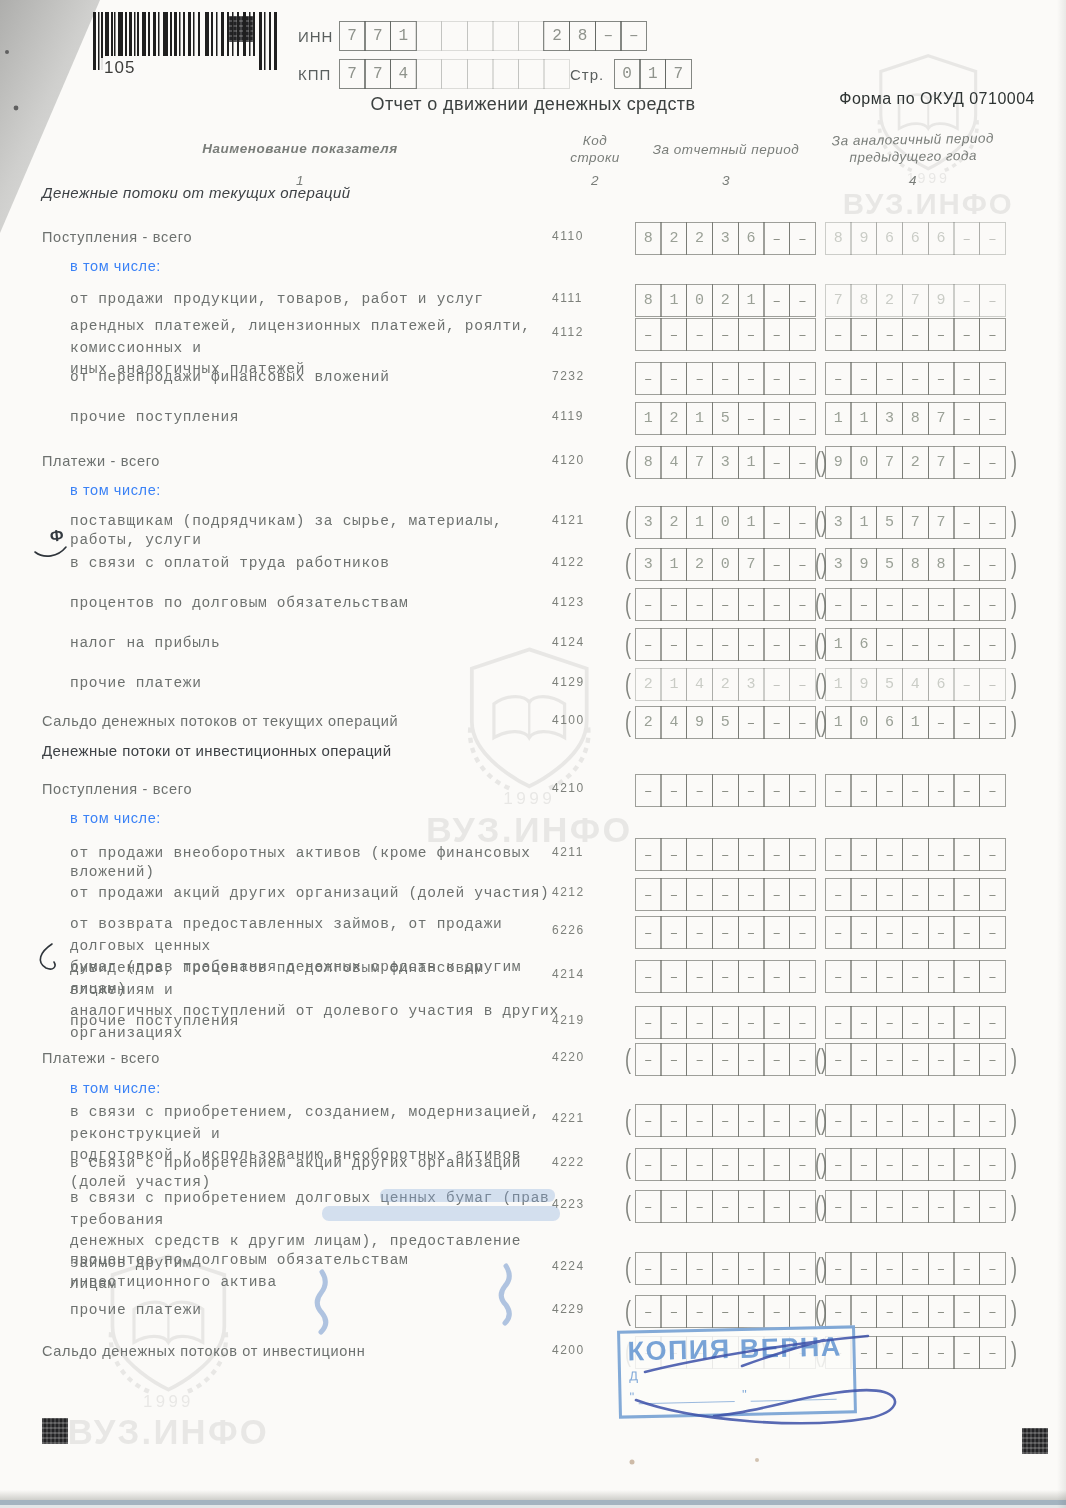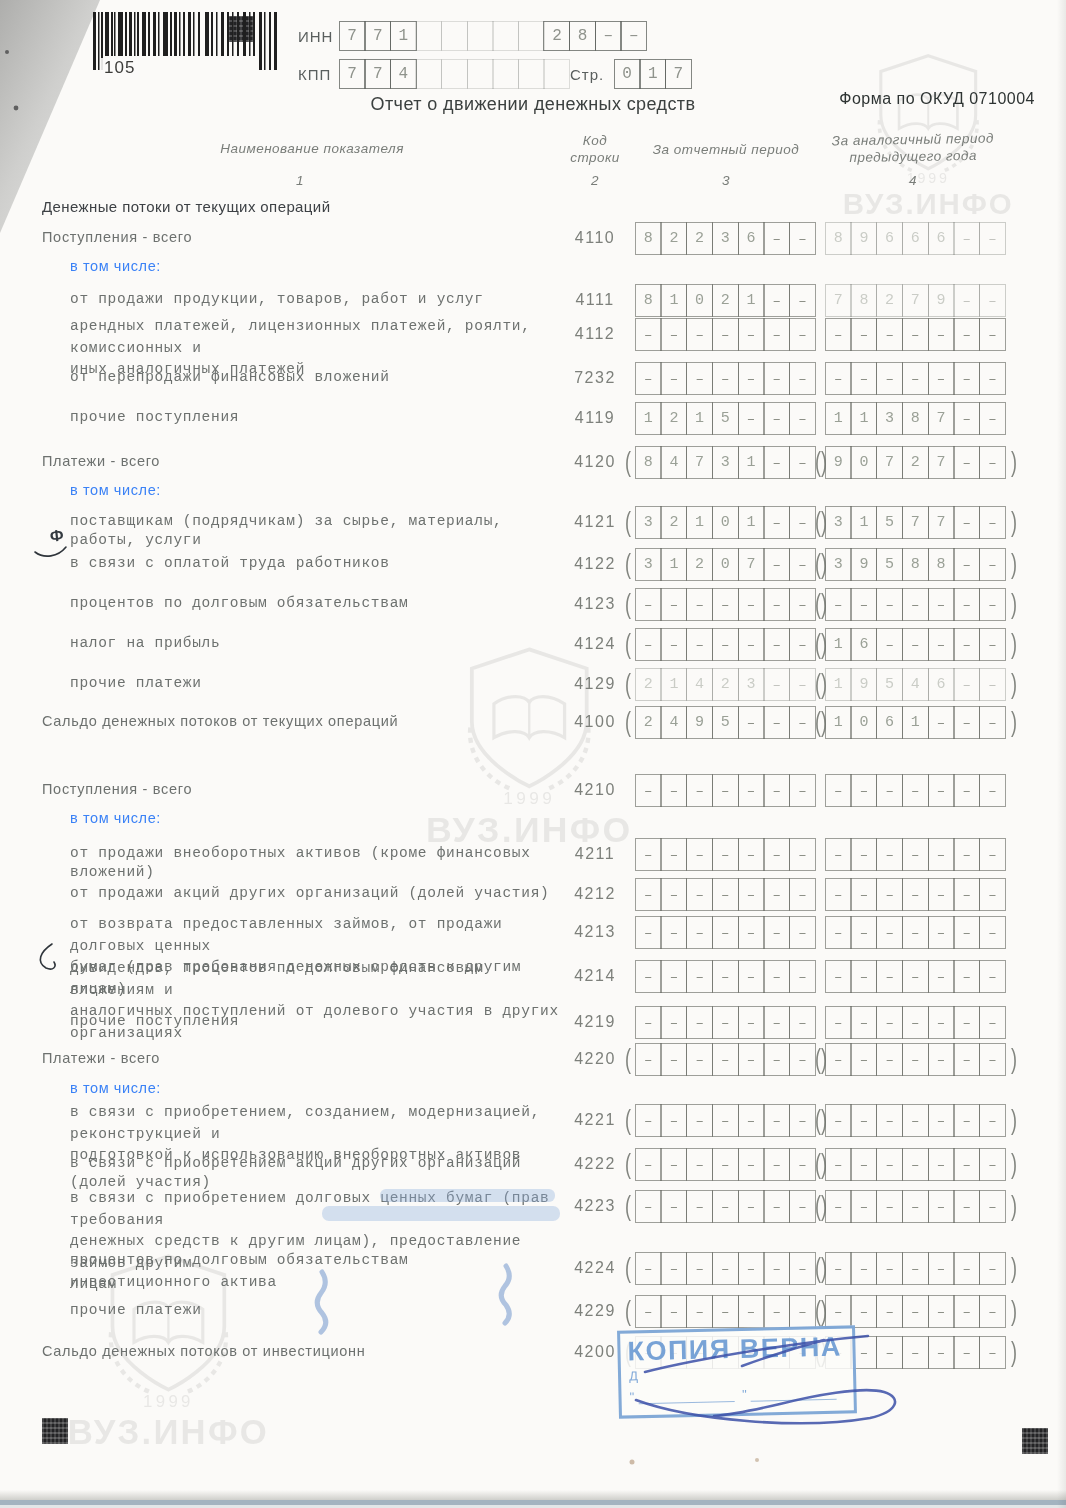--- a/index.html
+++ b/index.html
@@ -36,35 +36,35 @@
       display:flex;align-items:center;justify-content:center;
       font-family:"Liberation Mono",monospace;font-size:16px;color:#8f938c;}
   .tc.washed{border-color:rgba(110,113,108,.22);color:transparent;}
   .title{position:absolute;left:0;top:94px;width:1066px;text-align:center;font-size:18px;
          color:#3b403f;letter-spacing:.4px;z-index:2;}
   .okud{position:absolute;right:31px;top:90px;font-size:16px;color:#2e3433;
         letter-spacing:.5px;z-index:2;}
   
   .chead{position:absolute;font-style:italic;font-size:13.5px;color:#797d79;
          letter-spacing:.5px;text-align:center;line-height:17px;z-index:2;}
-  .h-name{left:172px;top:140px;width:280px;}
+  .h-name{left:160px;top:140px;width:280px;font-weight:bold;}
   .h-code{left:552px;top:132px;width:86px;}
   .h-period{left:640px;top:141px;width:172px;}
   .h-prev{left:812px;top:131px;width:202px;transform:rotate(-1deg);}
   .h-num{top:172px;}
   
   .rows{position:absolute;inset:0;z-index:2;}
   .row{position:absolute;left:0;width:1066px;height:32px;}
   .sect{position:absolute;left:42px;top:0;font-size:15px;color:#3d4145;letter-spacing:.4px;}
   .note{position:absolute;left:70px;top:0;font-size:14.5px;color:#3b82f6;letter-spacing:.6px;}
   .rlabel{position:absolute;left:42px;top:-2px;width:505px;font-size:14.5px;
           color:#6d716f;letter-spacing:.7px;line-height:21.5px;}
   .rlabel.indent{left:70px;width:490px;font-family:Liberation Mono, monospace;}
   .rlabel.single{top:6px;line-height:19px;}
-  .rcode{position:absolute;left:552px;top:7px;width:86px;text-align:center;font-size:16px;
+  .rcode{position:absolute;left:552px;top:7px;width:86px;text-align:left;font-size:12px;
          color:#7d807b;letter-spacing:1.5px;}
   .vgroup{position:absolute;top:0;display:flex;align-items:center;}
   .g3{left:620px;}
   .g4{left:810px;}
   .paren{width:16px;text-align:center;font-size:18px;color:#82857f;transform:scaleY(1.5);}
   .paren.hid{visibility:hidden;}
   .cells{display:flex;}
   .vc{width:25px;height:31px;border:1.3px solid rgba(100,103,97,.62);margin-left:-1.3px;
       display:flex;align-items:center;justify-content:center;
       font-family:"Liberation Mono",monospace;font-size:15px;color:#9aa096;}
@@ -218,21 +218,21 @@
   <div class="chead h-prev">
     <div>За аналогичный период</div>
     <div>предыдущего года</div>
   </div>
   <div class="chead h-num" style="left:160px;width:280px;">1</div>
   <div class="chead h-num" style="left:552px;width:86px;">2</div>
   <div class="chead h-num" style="left:640px;width:172px;">3</div>
   <div class="chead h-num" style="left:812px;width:202px;">4</div>
 
   <div class="rows">
-      <div class="row" style="top: 198px;">
+      <div class="row" style="top: 184px; font-style: italic;">
         <div class="sect">Денежные потоки от текущих операций</div>
       </div>
       <div class="row" style="top: 222px;">
         <div class="rlabel single">Поступления - всего</div>
         <div class="rcode">4110</div>
         <div class="vgroup g3">
           <span class="paren hid">(</span>
           <div class="cells">
             <span class="vc">8</span>
             <span class="vc">2</span>
@@ -590,20 +590,23 @@
             <span class="vc">0</span>
             <span class="vc">6</span>
             <span class="vc">1</span>
             <span class="vc dash">–</span>
             <span class="vc dash">–</span>
             <span class="vc dash">–</span>
           </div>
           <span class="paren">)</span>
         </div>
       </div>
+      <div class="row" style="top: 742px;">
+        <div class="sect">Денежные потоки от инвестиционных операций</div>
+      </div>
       <div class="row" style="top: 774px;">
         <div class="rlabel single">Поступления - всего</div>
         <div class="rcode">4210</div>
         <div class="vgroup g3">
           <span class="paren hid">(</span>
           <div class="cells">
             <span class="vc dash">–</span>
             <span class="vc dash">–</span>
             <span class="vc dash">–</span>
             <span class="vc dash">–</span>
@@ -688,21 +691,21 @@
             <span class="vc dash">–</span>
           </div>
           <span class="paren hid">)</span>
         </div>
       </div>
       <div class="row" style="top: 916px;">
         <div class="rlabel indent">
           <div>от возврата предоставленных займов, от продажи долговых ценных</div>
           <div>бумаг (прав требования денежных средств к другим лицам)</div>
         </div>
-        <div class="rcode">4213</div>
+        <div class="rcode">6226</div>
         <div class="vgroup g3">
           <span class="paren hid">(</span>
           <div class="cells">
             <span class="vc dash">–</span>
             <span class="vc dash">–</span>
             <span class="vc dash">–</span>
             <span class="vc dash">–</span>
             <span class="vc dash">–</span>
             <span class="vc dash">–</span>
             <span class="vc dash">–</span>

